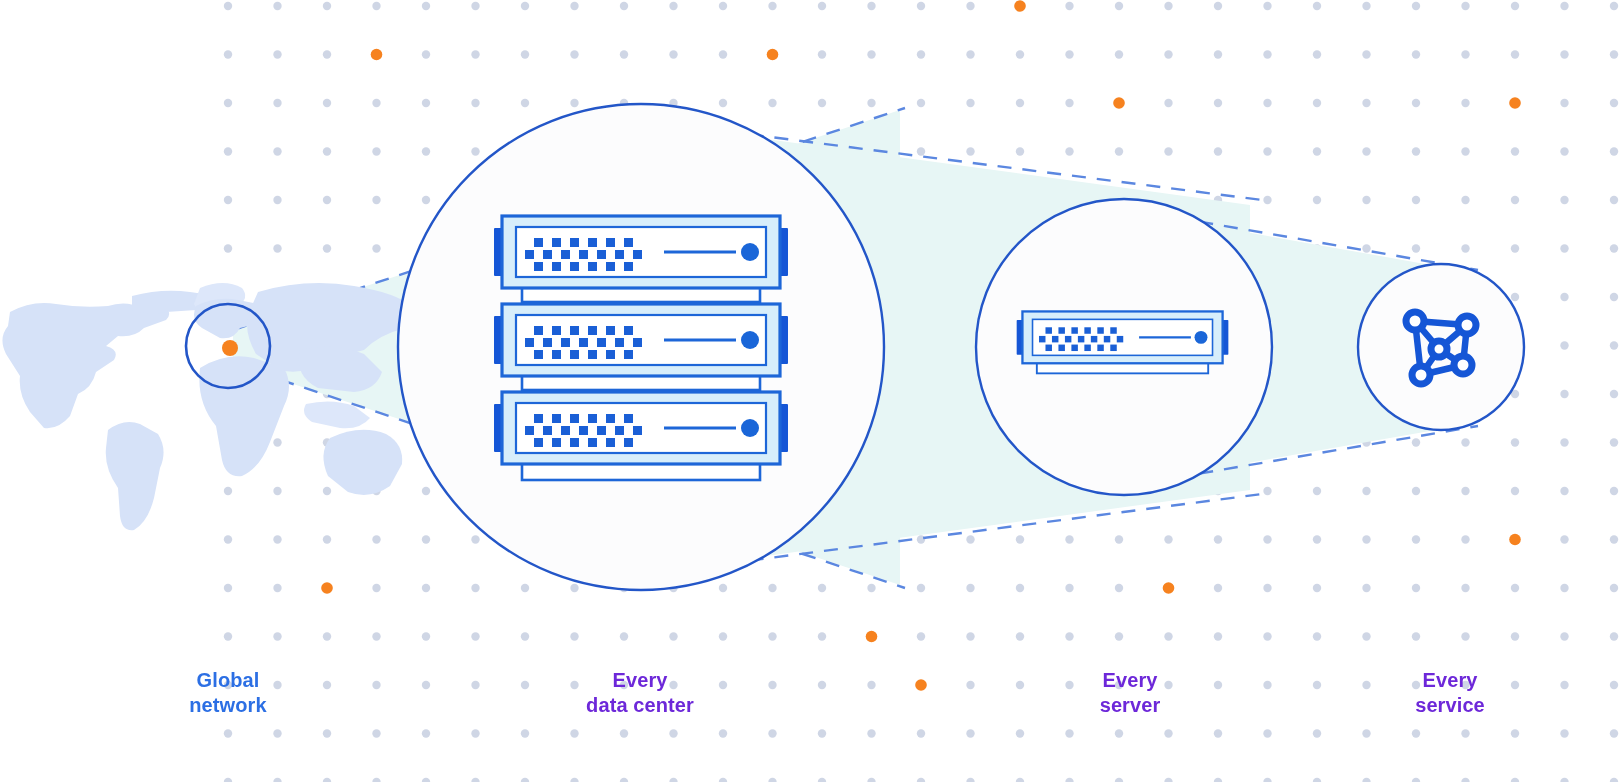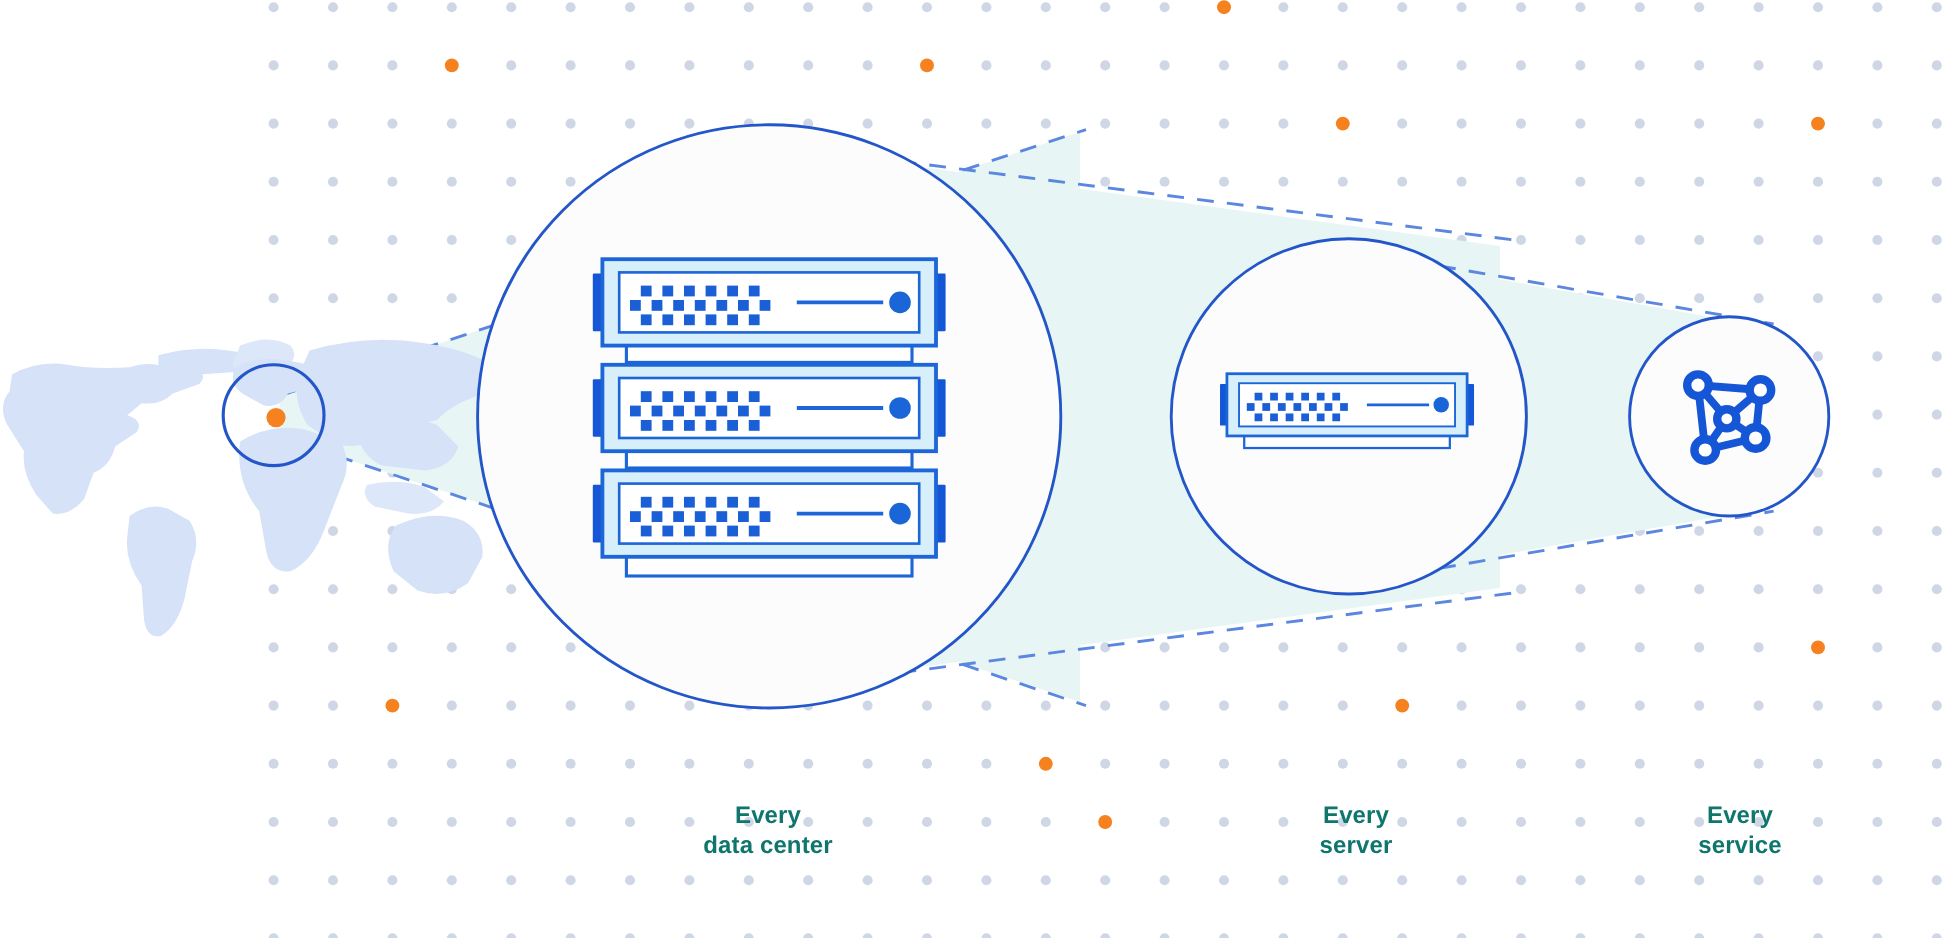--- a/index.html
+++ b/index.html
@@ -34,21 +34,21 @@
   .caption {
     position: absolute;
     z-index: 5;
     text-align: center;
     font-size: 20px;
     line-height: 25px;
     font-weight: 700;
     letter-spacing: 0.1px;
     white-space: pre-line;
   }
-  .caption.dark  { color: #0f766e; }
+  .caption.dark  { color: #6d28d9; }
   .caption.blue  { color: #2c6fe4; }
   #cap-global   { left: 128px;  top: 668px; width: 200px; }
   #cap-dc       { left: 540px;  top: 668px; width: 200px; }
   #cap-server   { left: 1030px; top: 668px; width: 200px; }
   #cap-service  { left: 1350px; top: 668px; width: 200px; }
 </style>
 </head>
 <body>
 
 <div id="stage">
@@ -774,20 +774,22 @@
         <circle class="netnode" cx="-26" cy="-26" r="9"></circle>
         <circle class="netnode" cx="26" cy="-22" r="9"></circle>
         <circle class="netnode" cx="-2" cy="2" r="8"></circle>
         <circle class="netnode" cx="-20" cy="28" r="9"></circle>
         <circle class="netnode" cx="22" cy="18" r="9"></circle>
       </g>
     </g>
 
   </svg>
 
+  <div class="caption blue" id="cap-global">Global
+network</div>
   <div class="caption dark" id="cap-dc">Every
 data center</div>
   <div class="caption dark" id="cap-server">Every
 server</div>
   <div class="caption dark" id="cap-service">Every
 service</div>
 
 </div>
 
 </body></html>

